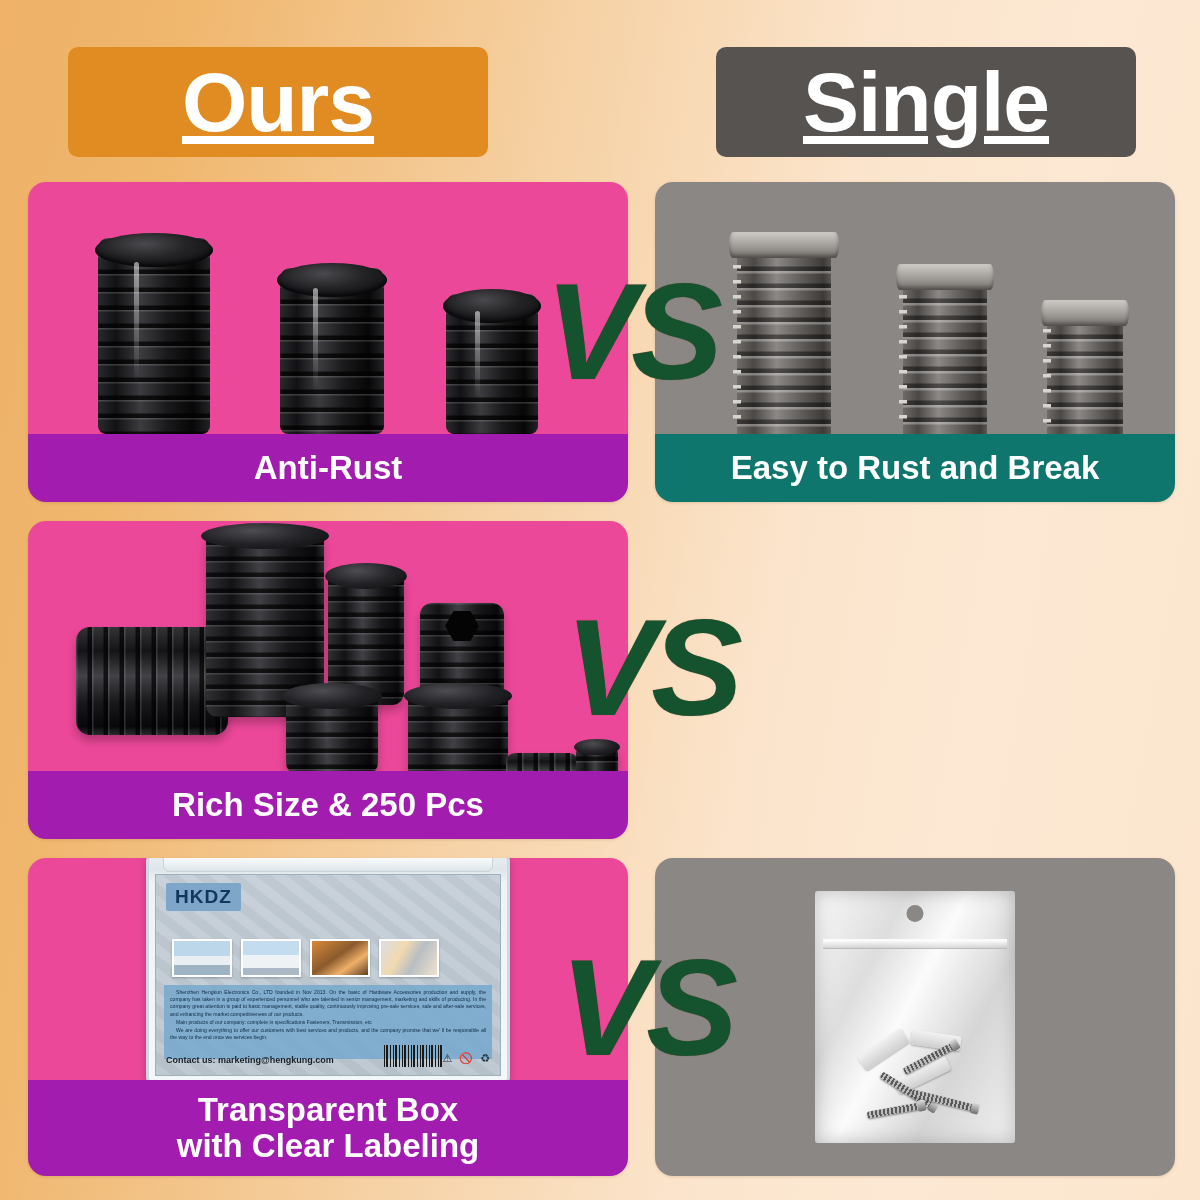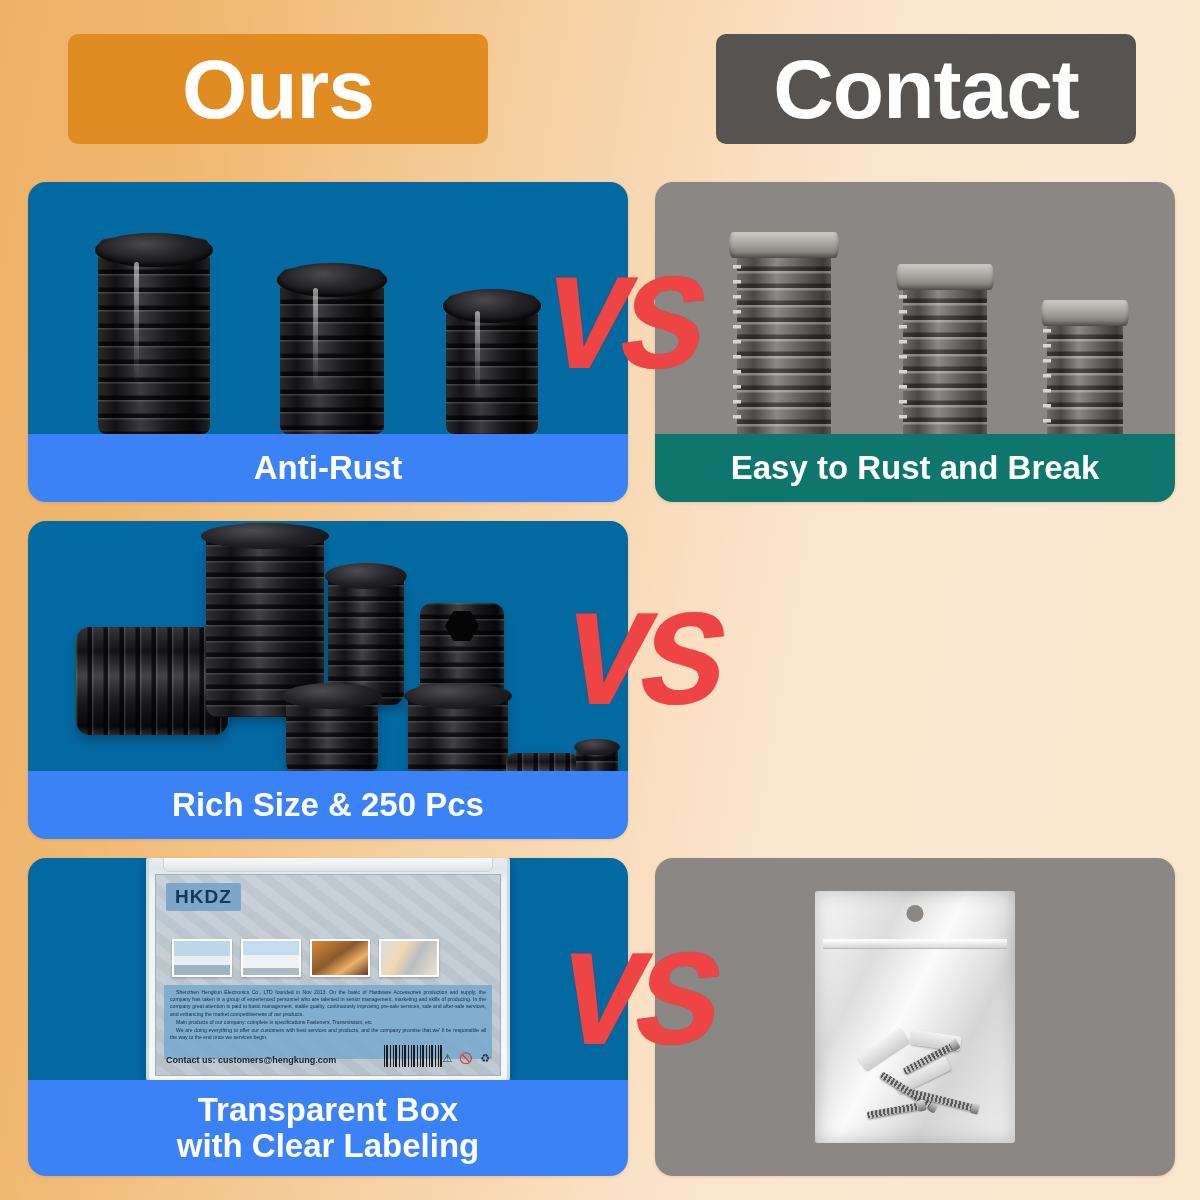--- a/index.html
+++ b/index.html
@@ -6,64 +6,64 @@
   html,body { width:1200px; height:1200px; }
   body{
     font-family:"Liberation Sans", sans-serif;
     background:linear-gradient(100deg,#eeb167 0%, #f0b76f 14%, #f6d2a6 42%, #fbe4cb 62%, #fce8d3 78%, #fbe5cd 100%);
     position:relative; overflow:hidden;
   }
 
   
   .headers{ position:absolute; top:0; left:0; width:1200px; height:182px; }
   .hdr{
-    position:absolute; top:34px; height:110px; border-radius:10px;
+    position:absolute; top:47px; height:110px; border-radius:10px;
     display:flex; align-items:center; justify-content:center;
-    color:#fff; font-weight:bold; letter-spacing:-1px;
+    color:#fff; font-weight:bold; letter-spacing:-1px;text-decoration:underline;
   }
   .hdr-ours{ left:68px; width:420px; background:#e08c22; font-size:84px; }
   .hdr-others{ left:716px; width:420px; background:#565350; font-size:84px; }
 
   
   .grid{ position:absolute; left:0; top:0; width:1200px; height:1200px; }
 
   .panel{
     position:absolute; border-radius:18px; overflow:hidden;
     display:flex; flex-direction:column;
     box-shadow:0 1px 3px rgba(120,80,30,.18);
   }
   .panel .media{ flex:1 1 auto; position:relative; overflow:hidden; }
   .panel .cap{
     flex:0 0 auto; display:flex; align-items:center; justify-content:center;
     text-align:center; color:#fff; font-weight:bold; line-height:1.08;
   }
 
   
   .ours{ left:28px; width:600px; }
-  .ours .media{ background:#0369a1; }
-  .ours .cap{ background:#3b82f6; }
+  .ours .media{ background:#ec4899; }
+  .ours .cap{ background:#a21caf; }
   
   .others{ left:655px; width:520px; }
   .others .media{ background:#8a8785; }
   .others .cap{ background:#0f766e; }
 
   .r1{ top:182px; height:320px; }
   .r2{ top:521px; height:318px; }
   .r3{ top:858px; height:318px; }
 
   .r1 .cap{ height:68px; font-size:33px; }
   .r2 .cap{ height:68px; font-size:33px; }
   .ours.r3 .cap{ height:96px; font-size:33px;justify-content:center; }
   .others.r3 .cap{ height:80px; font-size:33px; }
   .others.r2 .cap{ font-size:31px; }
 
   
   .vs{
     position:absolute; z-index:40;
-    color:#ef4444; font-family:Liberation Mono, monospace;
+    color:#14532d; font-family:Liberation Sans, sans-serif;
     font-style:italic; font-weight:bold; font-size:138px;
     line-height:1; letter-spacing:-6px;
     text-shadow:0 0 1px rgba(160,0,0,.4);
     pointer-events:none;
   }
   .vs1{ left:545px; top:262px; }
   .vs2{ left:565px; top:598px; }
   .vs3{ left:560px; top:938px; }
 
   
@@ -218,21 +218,21 @@
              background:repeating-linear-gradient(to right,#5a5a5a 0 2px,#bdbdbd 2px 4px);
              box-shadow:0 1px 2px rgba(0,0,0,.45); }
   .tapscrew::after{ content:""; position:absolute; right:-5px; top:-2px; width:8px; height:11px;
                     border-radius:2px; background:linear-gradient(to bottom,#dcdcdc,#707070); }
 </style>
 </head>
 <body>
 
 <div class="headers">
   <div class="hdr hdr-ours">Ours</div>
-  <div class="hdr hdr-others">Contact</div>
+  <div class="hdr hdr-others">Single</div>
 </div>
 
 <div class="grid">
 
   <div class="panel ours r1">
     <div class="media">
       <div class="screwB" style="left:70px;  width:112px; height:196px;">
         <div class="body"></div>
           <div class="top"></div>
           <div class="glint"></div>
@@ -310,21 +310,21 @@
               <div class="ph ph1"></div>
               <div class="ph ph2"></div>
               <div class="ph ph3"></div>
               <div class="ph ph4"></div>
             </div>
             <div class="bluebox">
               <p>Shenzhen Hengkun Electronics Co., LTD founded in Nov 2013. On the basic of Hardware Accessories production and supply, the company has taken in a group of experienced personnel who are talented in senior management, marketing and skills of producing. In the company great attention is paid to basic management, stable quality, continuously improving pre-sale services, sale and after-sale services, and enhancing the market competitiveness of our products.</p>
               <p>Main products of our company: complete in specifications Fasteners, Transmission, etc</p>
               <p>We are doing everything to offer our customers with best services and products, and the company promise that we' ll be responsible all the way to the end once we services begin.</p>
             </div>
-            <div class="contact">Contact us:  customers@hengkung.com</div>
+            <div class="contact">Contact us:  marketing@hengkung.com</div>
             <div class="barcode"></div>
             <div class="marks">⚠ 🚫 ♻</div>
           </div>
         </div>
       </div>
     </div>
     <div class="cap">
       <span style="white-space:pre-line">Transparent Box
 with Clear Labeling</span>
     </div>

